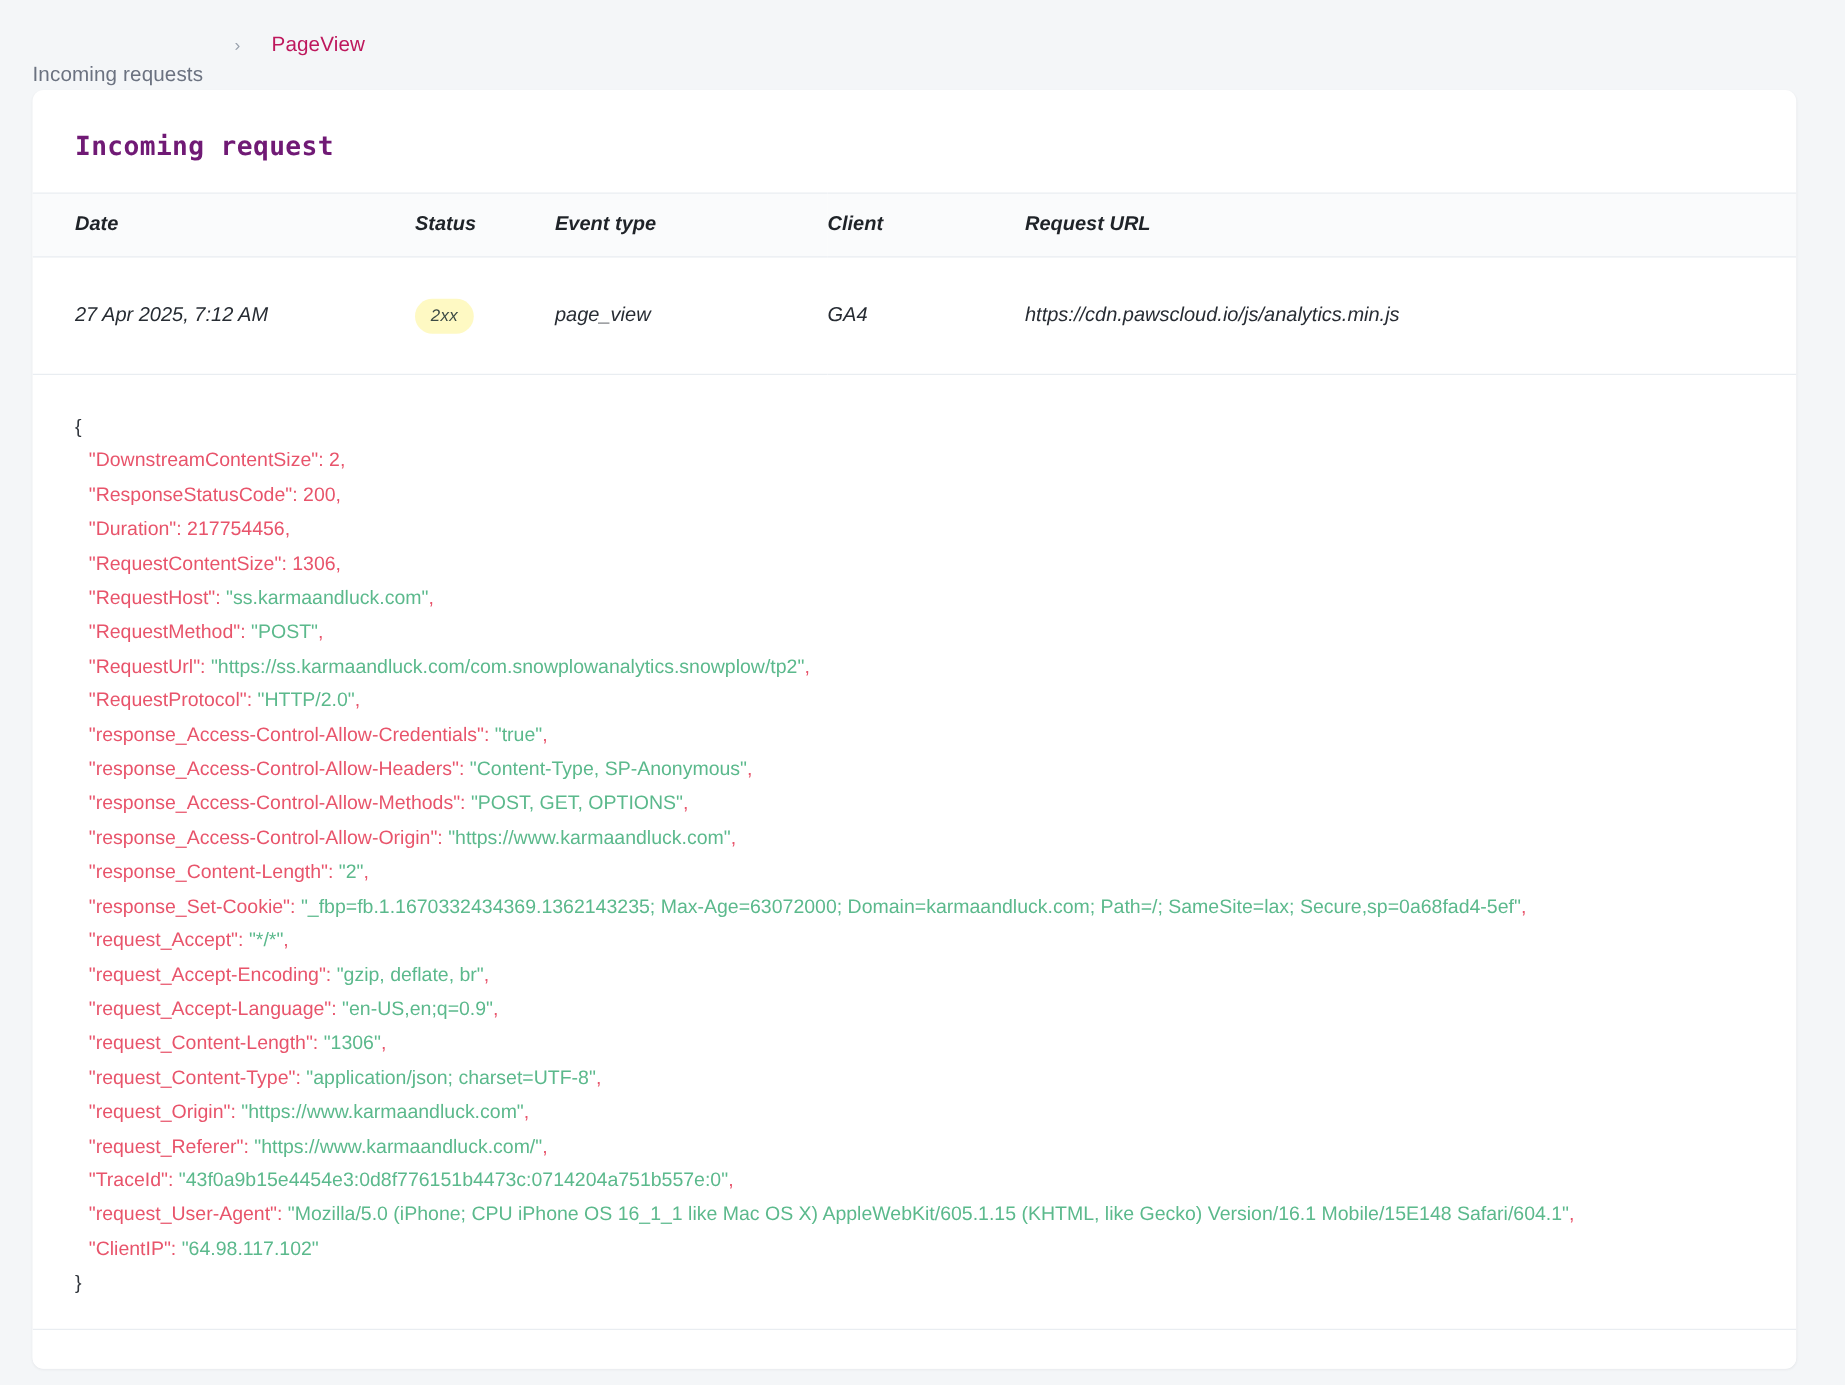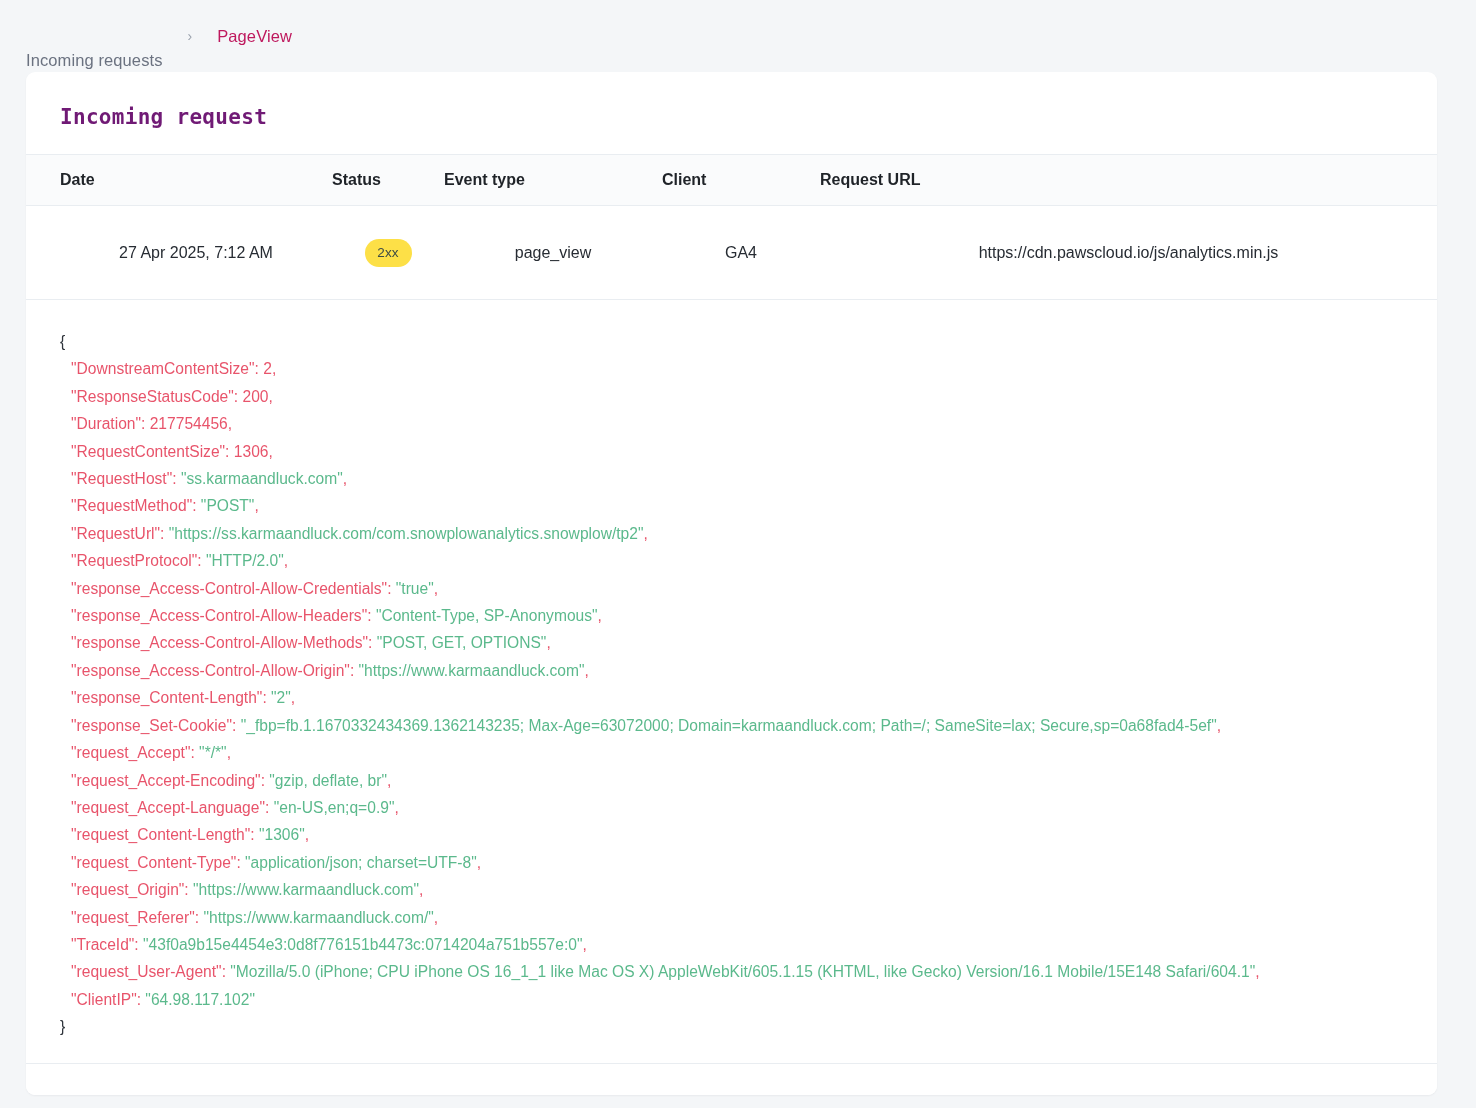--- a/index.html
+++ b/index.html
@@ -54,37 +54,37 @@
     padding: 33px 0 0 34px;
     letter-spacing: .3px;
   }
 
   
   .req-table {
     margin-top: 25px;
     width: 100%;
     border-collapse: collapse;
     table-layout: fixed;
+    font-style: italic;
   }
   .req-table thead tr {
     background: #fafbfc;
     border-top: 1px solid #e9edf1;
     border-bottom: 1px solid #e9edf1;
   }
   .req-table th {
     text-align: left;
     font-size: 16px;
     font-weight: 700;
     color: #1f2328;
     padding: 15px 0 15px 0;
     height: 51px;
   }
   .req-table tbody tr {
     border-bottom: 1px solid #e9edf1;
-    text-align: center;
   }
   .req-table td {
     font-size: 16px;
     color: #272c33;
     padding: 28px 0;
     height: 94px;
     vertical-align: middle;
   }
   .col-date    { width: 306px; padding-left: 34px !important; }
   .col-status  { width: 112px; }
@@ -93,21 +93,21 @@
   .col-url     { width: auto; }
 
   .badge {
     display: inline-flex;
     align-items: center;
     justify-content: center;
     min-width: 47px;
     height: 28px;
     padding: 0 11px;
     border-radius: 14px;
-    background: #fde047;
+    background: #fef9c3;
     color: #3d4b45;
     font-size: 13.5px;
     letter-spacing: .2px;
   }
 
   
   .json-block {
     padding: 28px 0 0 34px;
     font-size: 15.6px;
     line-height: 27.4px;

